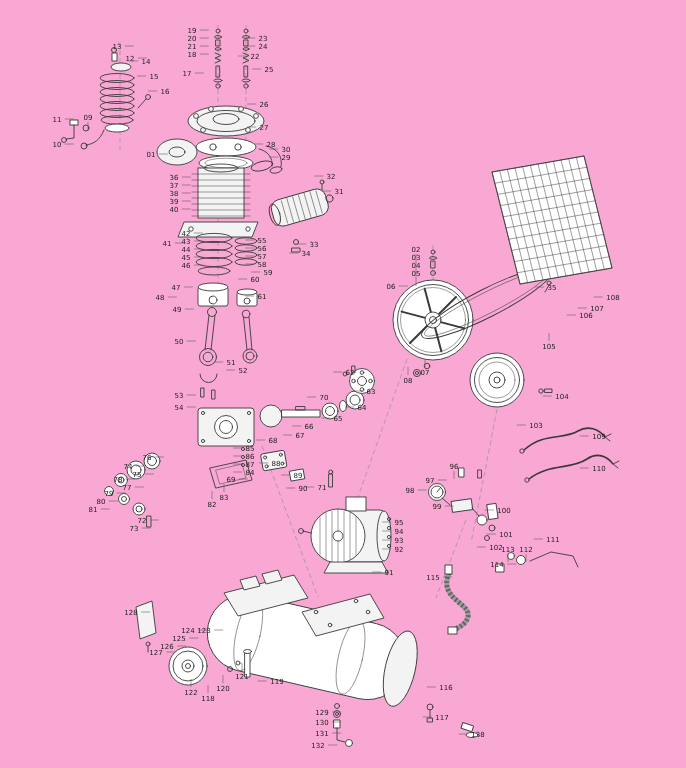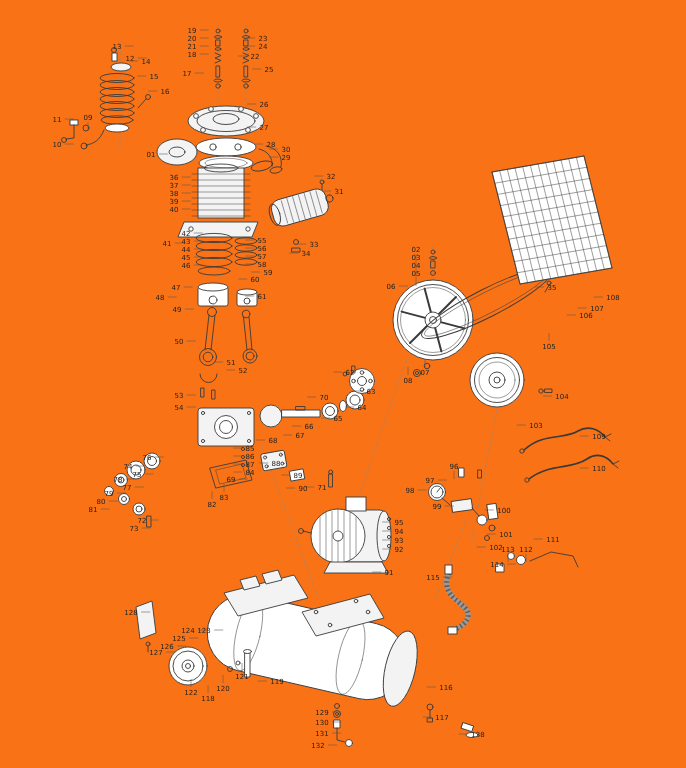--- a/index.html
+++ b/index.html
@@ -1,16 +1,16 @@
 <!DOCTYPE html>
 <html><head>
 <meta charset="utf-8">
 <style>
   html,body{margin:0;padding:0;background:#ffffff;}
-  .stage{position:relative;width:686px;height:768px;background:#f97316;overflow:hidden;
+  .stage{position:relative;width:686px;height:768px;background:#f9a8d4;overflow:hidden;
          font-family:"DejaVu Sans",sans-serif;}
   svg{position:absolute;left:0;top:0;}
   .ln{fill:none;stroke:#3a3a3a;stroke-width:.9;stroke-linecap:round;stroke-linejoin:round;}
   .thin{stroke-width:.5;}
   .fl{fill:#f3f3f3;stroke:#3a3a3a;stroke-width:.9;}
   .fw{fill:#ffffff;stroke:#3a3a3a;stroke-width:.9;}
   .dash{fill:none;stroke:#8a8a8a;stroke-width:.6;stroke-dasharray:5 3;}
   .spk{stroke:#3a3a3a;stroke-width:2;}
   .cable{fill:none;stroke:#3a3a3a;stroke-width:1.6;}
   #part-labels text{font:7px "DejaVu Sans",sans-serif;fill:#222;text-anchor:middle;}

